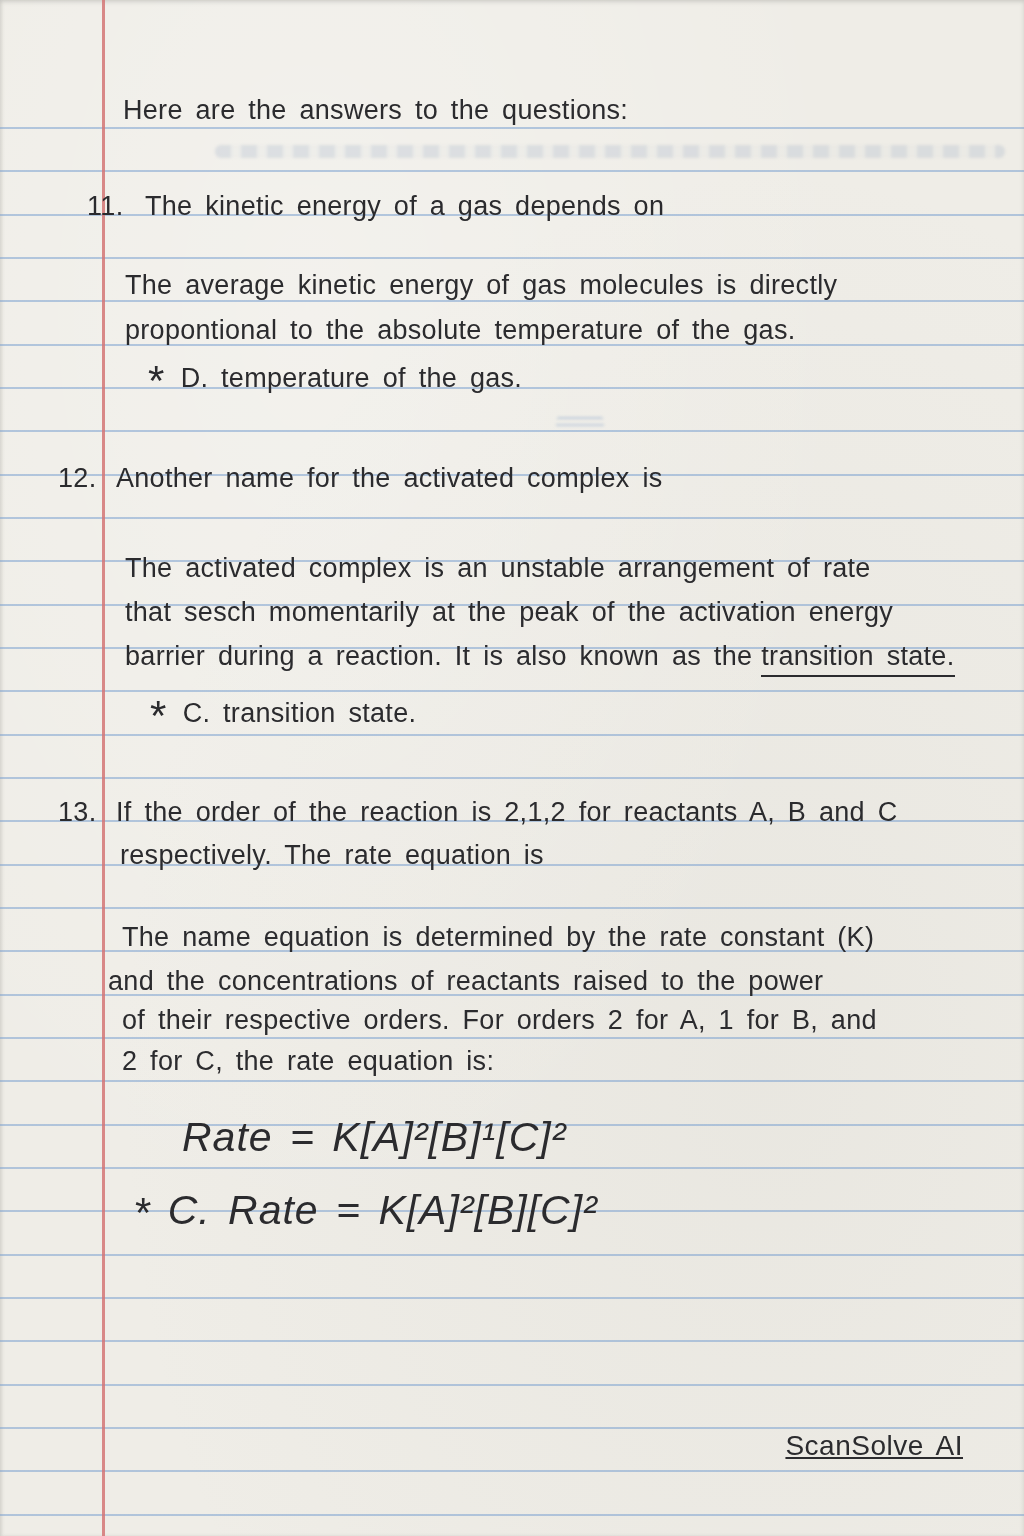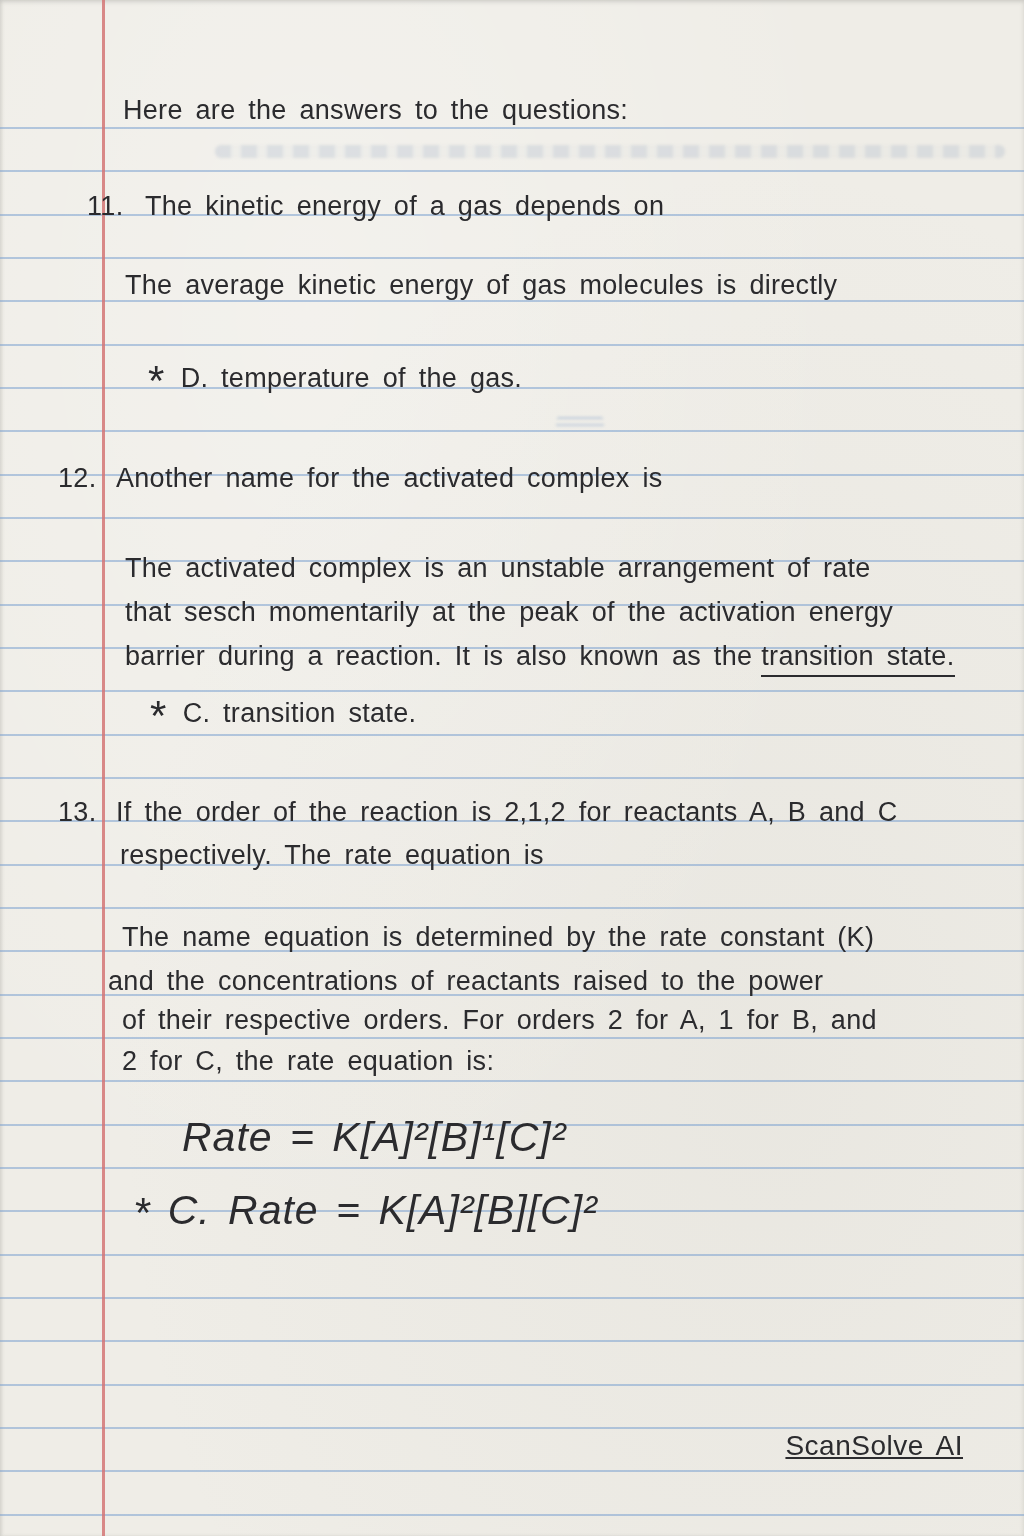--- a/index.html
+++ b/index.html
@@ -113,20 +113,21 @@
   <div class="margin-line"></div>
   <div class="smudge smudge-1"></div>
   <div class="smudge smudge-2"></div>
 
   <div class="hw" style="left:123px; top:93px;">Here are the answers to the questions:</div>
 
   <div class="hw" style="left:60px; top:189px;margin-left:27px;">
     <span class="qnum">11.</span><span>The kinetic energy of a gas depends on</span>
   </div>
   <div class="hw" style="left:125px; top:268px;">The average kinetic energy of gas molecules is directly</div>
+  <div class="hw" style="left:125px; top:313px;">propontional to the absolute temperature of the gas.</div>
   <div class="hw arow" style="left:148px; top:361px;">
     <span class="star">*</span>
     <span>D. temperature of the gas.</span>
   </div>
 
   <div class="hw" style="left:58px; top:461px;">
     <span class="qnum">12.</span><span>Another name for the activated complex is</span>
   </div>
   <div class="hw" style="left:125px; top:551px;">The activated complex is an unstable arrangement of rate</div>
   <div class="hw" style="left:125px; top:639px;">

